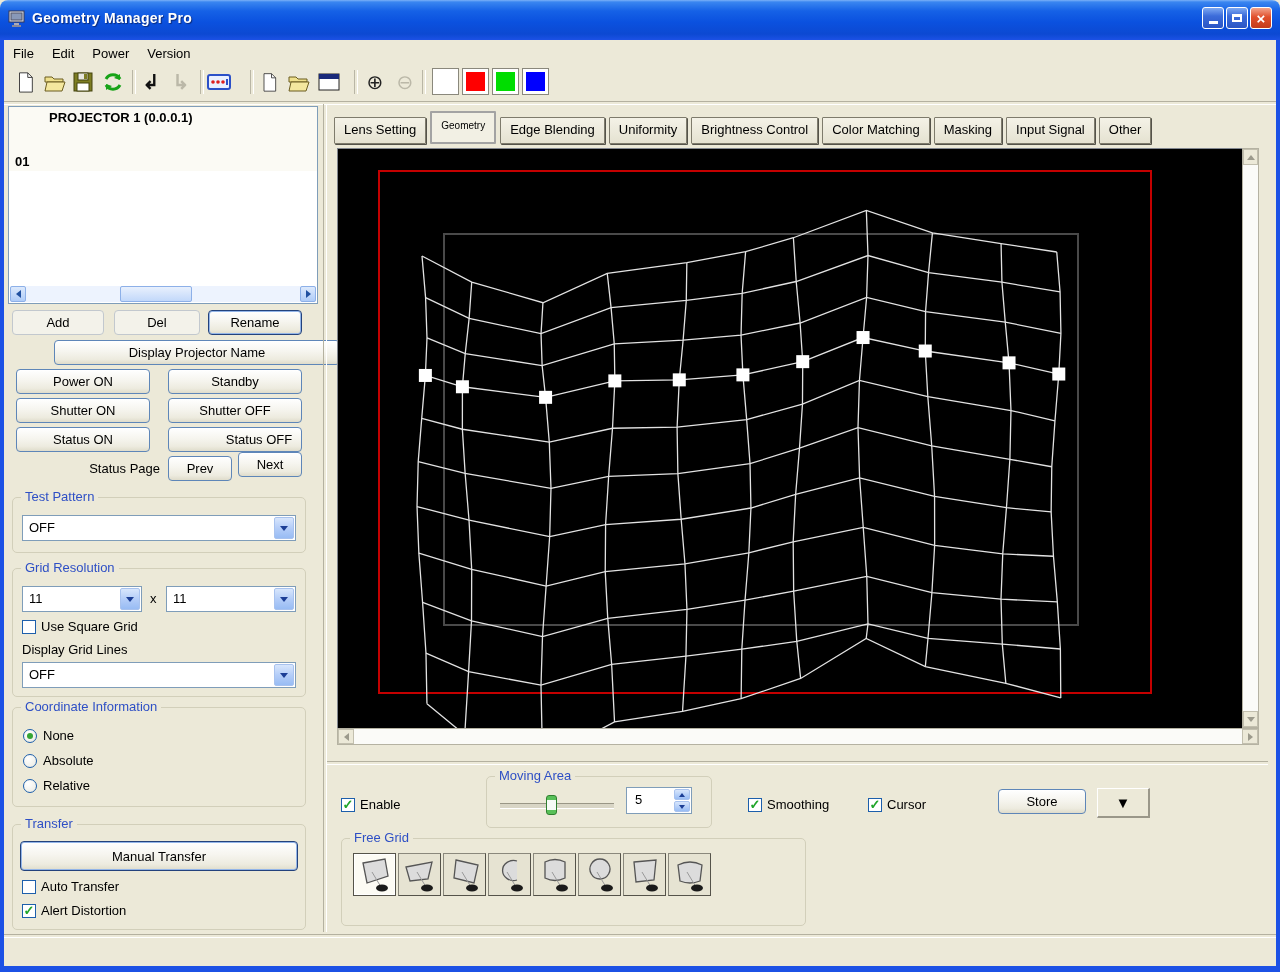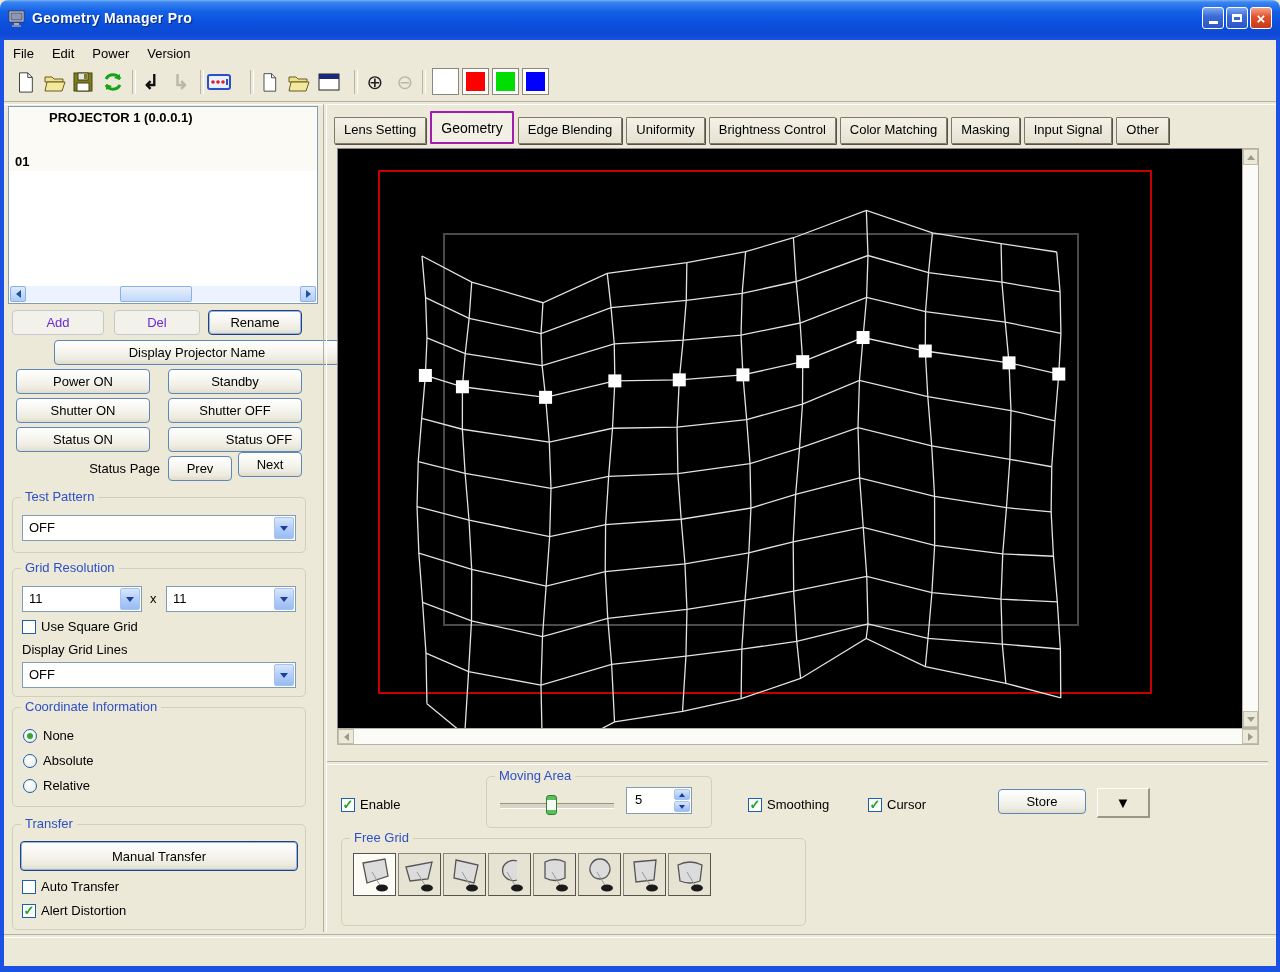--- a/index.html
+++ b/index.html
@@ -31,21 +31,21 @@
   .swatch{position:absolute;top:2px;width:27px;height:27px;border:1px solid #8a887c;box-shadow:inset 0 0 0 3px #fff;box-sizing:border-box;}
   .glyph{font-size:20px;line-height:1;}
   .hgroove{position:absolute;height:2px;border-top:1px solid #b4b1a0;border-bottom:1px solid #fff;}
   .vgroove{position:absolute;width:2px;border-left:1px solid #b4b1a0;border-right:1px solid #fff;}
   
   .xp-btn{position:absolute;box-sizing:border-box;border:1px solid #5E86B8;border-radius:4px;
     background:linear-gradient(180deg,#FFFFFF 0%,#F6F5EF 45%,#EDEBDF 80%,#DFDCCB 100%);
     box-shadow:inset 0 1px 0 #fff;display:flex;align-items:center;justify-content:center;
     font-size:13px;cursor:default;}
   .xp-btn.focused{border-color:#23427C;box-shadow:inset 0 0 0 1px #93B5E8;}
-  .xp-btn.disabled{color:#6d28d9;border-color:#C2C8CE;background:#F3F2EA;box-shadow:none;}
+  .xp-btn.disabled{color:#000000;border-color:#C2C8CE;background:#F3F2EA;box-shadow:none;}
   .groupbox{position:absolute;box-sizing:border-box;border:1px solid #D2CFBA;border-radius:5px;}
   .gb-label{position:absolute;top:-9px;left:8px;background:#ECE9D8;padding:0 4px;color:#2E4FC5;}
   .combo{position:absolute;box-sizing:border-box;background:#fff;border:1px solid #7F9DB9;height:26px;}
   .combo .val{position:absolute;left:6px;top:4px;}
   .combo .drop{position:absolute;right:1px;top:1px;bottom:1px;width:18px;border:1px solid #A8C2EE;border-radius:2px;
     background:linear-gradient(180deg,#D8E6FC 0%,#B4CDF8 50%,#98BCF4 100%);display:flex;align-items:center;justify-content:center;}
   .tri-down{width:0;height:0;border-left:4px solid transparent;border-right:4px solid transparent;border-top:5px solid #1C3E95;}
   .cb{position:absolute;display:flex;align-items:center;gap:5px;}
   .cb-box{width:14px;height:14px;box-sizing:border-box;border:1px solid #1D5FAB;background:#fff;
     display:flex;align-items:center;justify-content:center;font-size:13px;font-weight:bold;color:#21A62A;line-height:1;}
@@ -64,21 +64,21 @@
     background:linear-gradient(180deg,#DCE9FC,#AFCCF8);display:flex;align-items:center;justify-content:center;}
   .xpsb-thumb{position:absolute;top:0;height:16px;border:1px solid #8DB0E8;border-radius:2px;box-sizing:border-box;
     background:linear-gradient(180deg,#E8F0FD,#C2D8FA);}
   .tri-l{width:0;height:0;border-top:4px solid transparent;border-bottom:4px solid transparent;border-right:5px solid #2050A0;}
   .tri-r{width:0;height:0;border-top:4px solid transparent;border-bottom:4px solid transparent;border-left:5px solid #2050A0;}
   .side-label{position:absolute;}
   
   #tabrow{position:absolute;left:334px;top:110px;height:34px;display:flex;align-items:flex-end;}
   .tab{height:27px;box-sizing:border-box;padding:4px 9px 0 9px;margin-right:4px;background:linear-gradient(#F4F2E7,#E5E2D1);
     border:1px solid #7E7B6C;box-shadow:1px 1px 0 #55534A;border-radius:1px;white-space:nowrap;cursor:default;}
-  .tab.active{height:33px;padding-top:7px;background:#F2F0E4;border:2px solid #a21caf;box-shadow:none;font-size:14px;}
+  .tab.active{height:33px;padding-top:7px;background:#F2F0E4;border:2px solid #a3a3a3;box-shadow:none;font-size:10px;}
   #canvas-wrap{position:absolute;left:337px;top:148px;width:905px;height:579px;background:#000;
     border-top:1px solid #828790;border-left:1px solid #828790;box-sizing:content-box;}
   .csb{position:absolute;background:#FBFBF8;border:1px solid #B5B2A2;box-sizing:border-box;}
   .csb-btn{position:absolute;box-sizing:border-box;border:1px solid #C2BFAE;background:#ECE9D8;
     display:flex;align-items:center;justify-content:center;}
   .ctri-u{width:0;height:0;border-left:4px solid transparent;border-right:4px solid transparent;border-bottom:5px solid #9C9A8C;}
   .ctri-d{width:0;height:0;border-left:4px solid transparent;border-right:4px solid transparent;border-top:5px solid #9C9A8C;}
   .ctri-l{width:0;height:0;border-top:4px solid transparent;border-bottom:4px solid transparent;border-right:5px solid #9C9A8C;}
   .ctri-r{width:0;height:0;border-top:4px solid transparent;border-bottom:4px solid transparent;border-left:5px solid #9C9A8C;}
   

